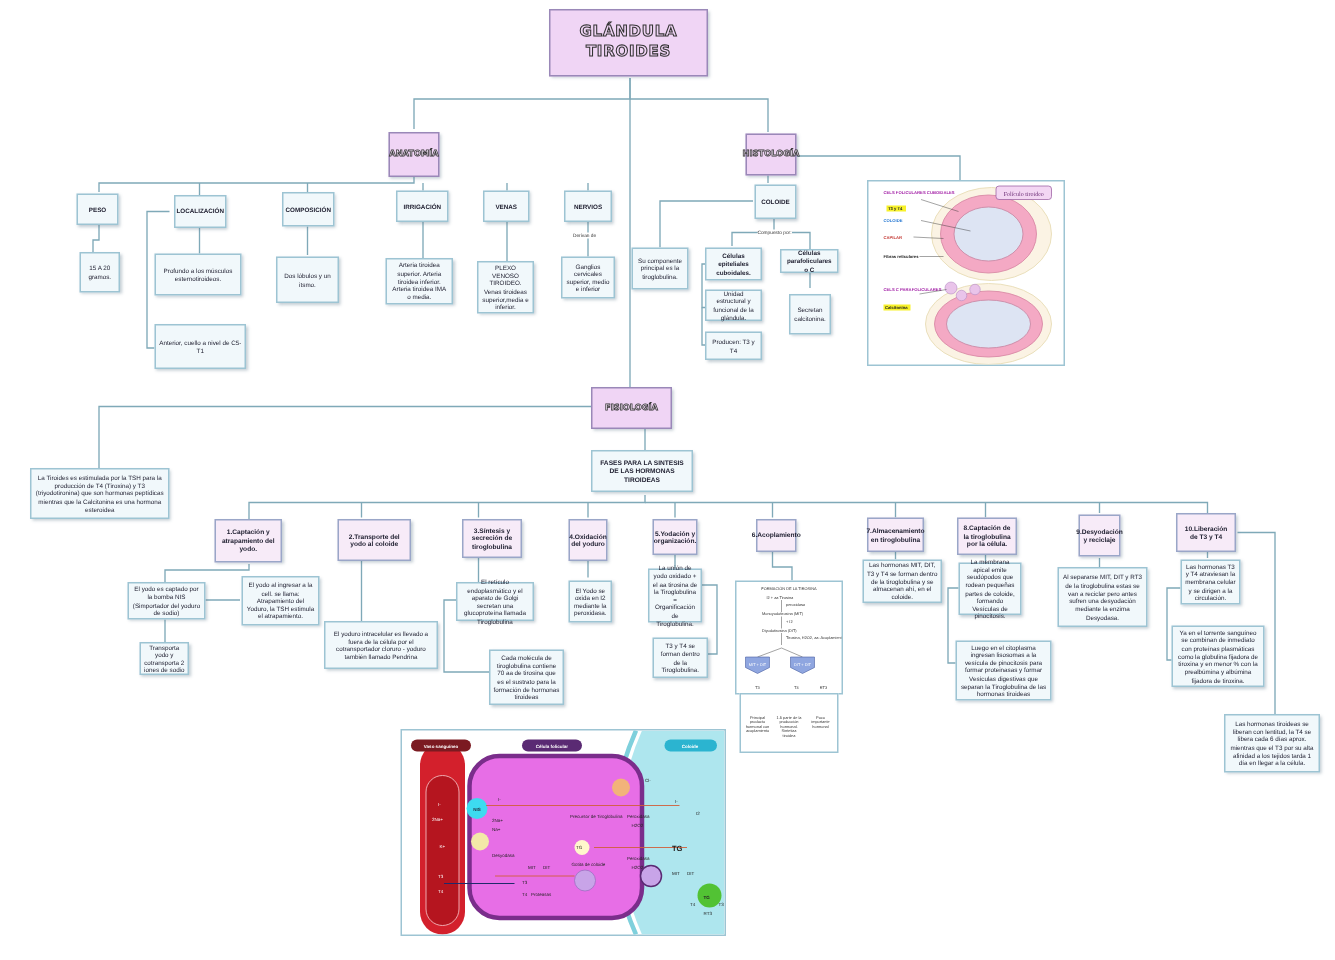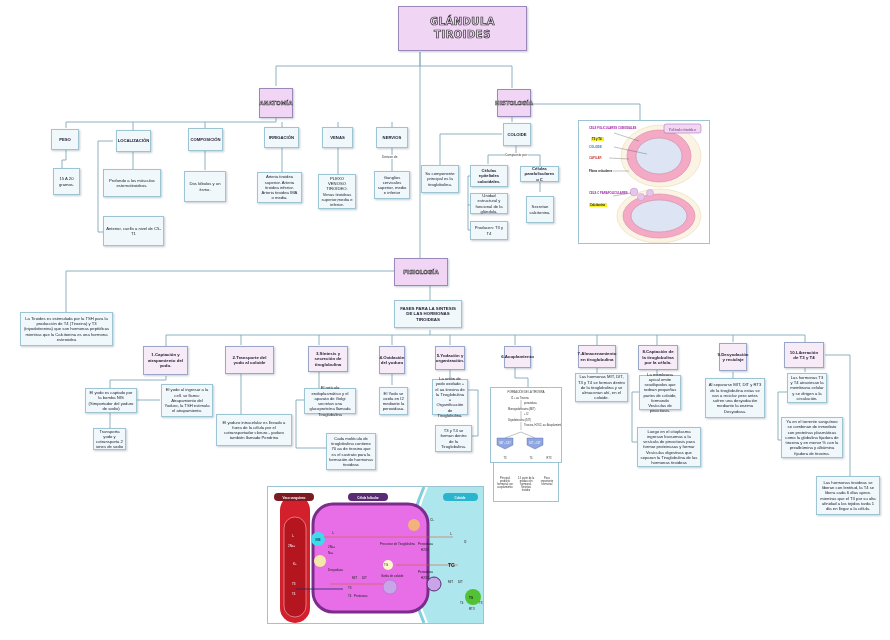--- a/index.html
+++ b/index.html
@@ -80,21 +80,21 @@
     <path d="M657 370 V375"></path>
     <path d="M640 392 H632 V442 H640"></path>
     <path d="M733 372 V378"></path>
 
     <path d="M805 368 V372"></path>
     <path d="M787 392 H778 V440 H783"></path>
     <path d="M825 355 H850 V476"></path>
   </g>
 </svg>
 
-<div class="box pink" style="left:366px;top:6px;width:129px;height:45px;margin-left:32px;">
+<div class="box pink" style="left:366px;top:6px;width:106px;height:45px;">
   <span class="title">GLÁNDULA TIROIDES</span>
 </div>
 
 <div class="box pink" style="left:259px;top:88px;width:34px;height:30px;">
   <span class="sec">ANATOMÍA</span>
 </div>
 <div class="box pink" style="left:497px;top:89px;width:34px;height:28px;">
   <span class="sec">HISTOLOGÍA</span>
 </div>
 <div class="box pink" style="left:394px;top:258px;width:54px;height:28px;">

